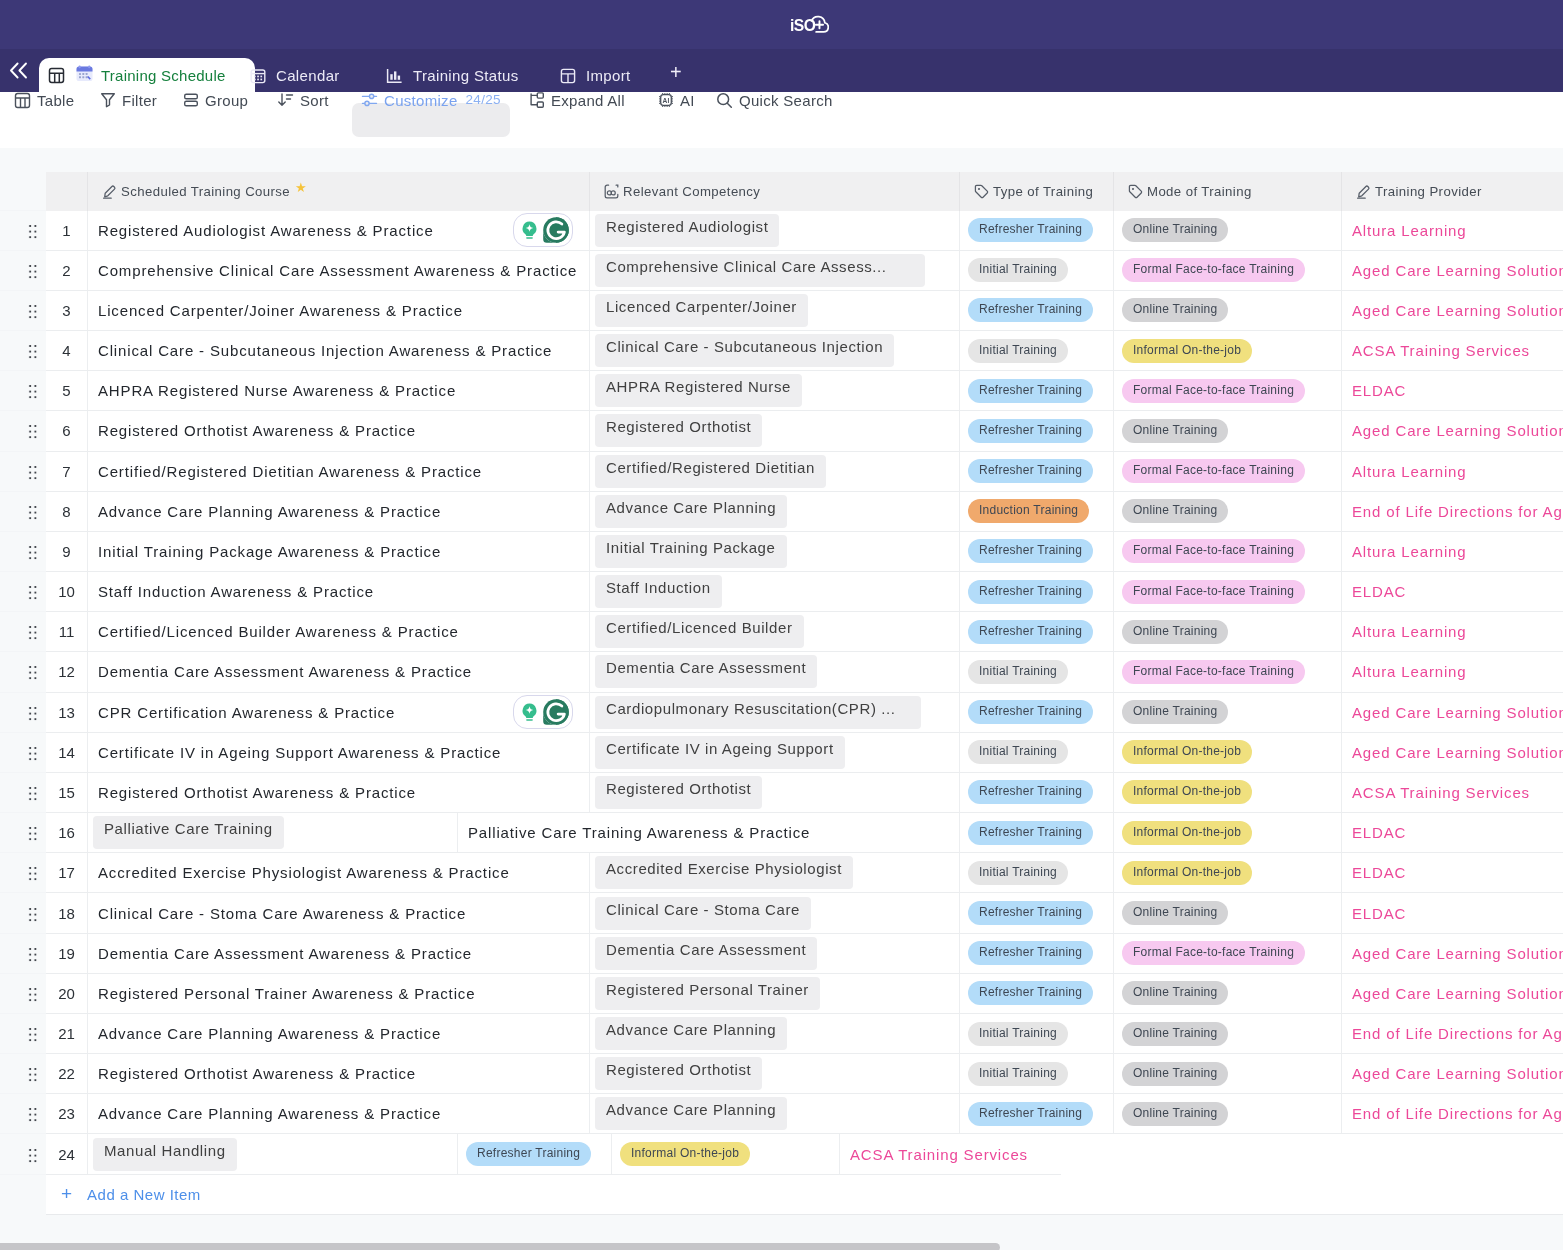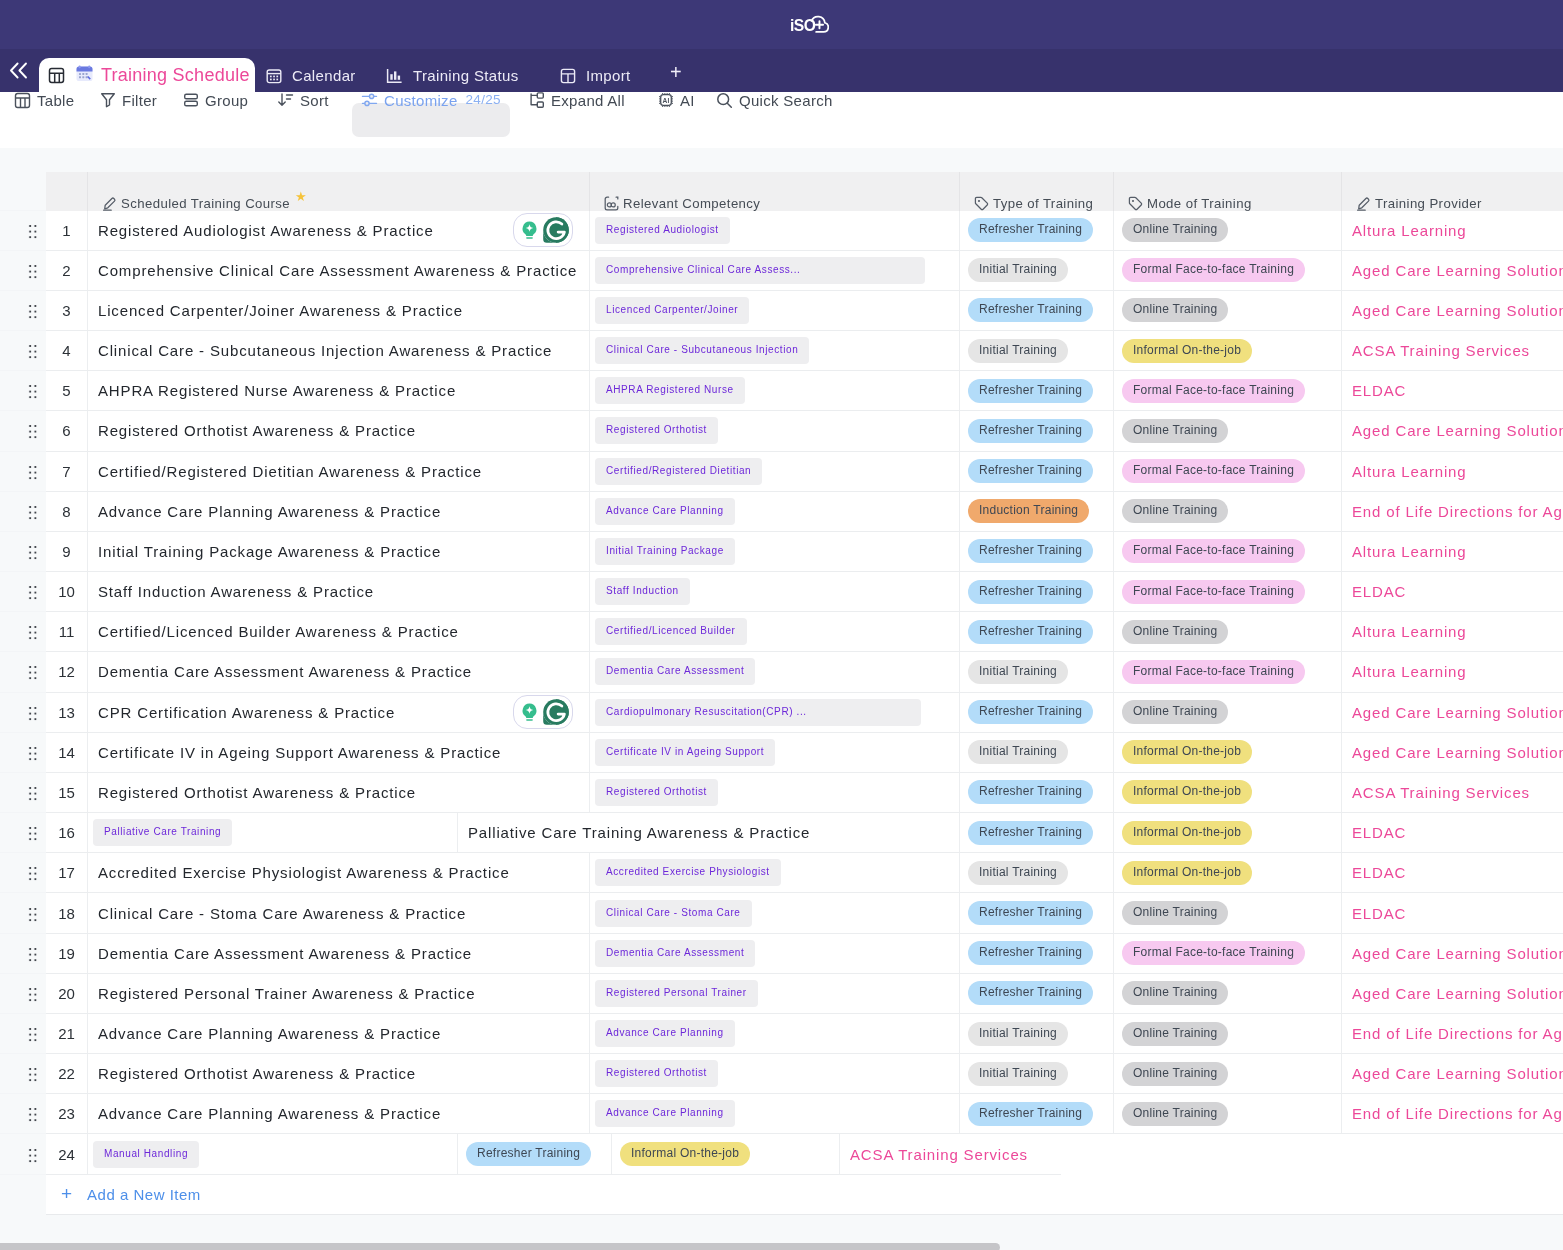--- a/index.html
+++ b/index.html
@@ -1,54 +1,54 @@
 <!DOCTYPE html>
 <html><head><meta charset="utf-8"><title>Training Schedule</title><style>
 *{margin:0;padding:0;box-sizing:border-box}
 html,body{width:1563px;height:1250px;overflow:hidden;background:#f7f9fa;font-family:"Liberation Sans",sans-serif;-webkit-font-smoothing:antialiased}
 .topbar{position:absolute;left:0;top:0;width:1563px;height:49px;background:#3d3877}
 .logo{position:absolute;left:790px;top:9px;transform:scale(1.08);transform-origin:top left}
 .tabbar{position:absolute;left:0;top:49px;width:1563px;height:43px;background:#37326c}
 .chev{position:absolute;left:9px;top:62px}
 .tab-active{position:absolute;left:39px;top:58px;width:216px;height:34px;background:#fff;border-radius:10px 10px 0 0;display:flex;align-items:center;padding-left:9px}
-.tab-active .lbl{font-size:18px;color:#ec4899;margin-left:8px;letter-spacing:0.25px}
+.tab-active .lbl{font-size:15px;color:#15803d;margin-left:8px;letter-spacing:0.25px}
 .tab-active svg{flex:0 0 auto}
 .tab-active .g2{margin-left:11px}
 .tab{position:absolute;top:59px;height:33px;display:flex;align-items:center;color:#eceaf6;font-size:15px;letter-spacing:0.35px}
 .tab svg{margin-right:10px}
 .plus{position:absolute;left:670px;top:61px;color:#f0eef8;font-size:20px;font-weight:400}
 .toolbar{position:absolute;left:0;top:92px;width:1563px;height:56px;background:#fff}
 .titem{position:absolute;top:0;height:56px;display:flex;align-items:flex-start;font-size:15px;color:#434a54;letter-spacing:0.3px}
 .titem svg{margin-right:6px}
 .custbg{position:absolute;left:352px;top:11px;width:158px;height:34px;background:#ececee;border-radius:7px}
 .cust{color:#79a2ef}
 .cust .cnt{color:#8bb0f2;font-size:13.5px;margin-left:8px}
 .table{position:absolute;left:0;top:172px;width:1563px}
 .hrow{display:flex;height:38.5px}
 .hrow .gut{width:46px;background:#f7f9fa}
-.hcell{background:#f0f0f1;border-right:1px solid #e4e4e6;display:flex;align-items:flex-end;font-size:13.2px;color:#454c55;padding-left:14px;letter-spacing:0.4px}
+.hcell{background:#f0f0f1;border-right:1px solid #e4e4e6;display:flex;align-items:center;font-size:13.2px;color:#454c55;padding-left:14px;letter-spacing:0.4px}
 .hcell svg{margin-right:4px;flex:0 0 auto}
 .row{display:flex;height:40.18px;background:#fff}
 .gut{width:46px;background:#f7f9fa;border-bottom:1px solid #f3f5f7;display:flex;align-items:center;padding-left:27px;flex:0 0 auto}
 .dots{width:10px;height:17px;background-image:radial-gradient(circle,#41454c 1.2px,rgba(0,0,0,0) 1.4px);background-size:5.2px 5.6px;background-position:0.6px 1.2px}
 .cell{border-right:1px solid #eceef0;border-bottom:1px solid #ebedef;display:flex;align-items:center;flex:0 0 auto;overflow:hidden;white-space:nowrap}
 .num{width:42px;justify-content:center;font-size:15px;color:#2c3137}
 .course{width:502px;padding-left:10px;font-size:15px;letter-spacing:0.85px;color:#23272d;position:relative}
 .comp{width:370px;padding-left:5px}
 .type{width:154px;padding-left:8px}
 .mode{width:228px;padding-left:8px}
 .prov{width:221px;padding-left:10px;font-size:15px;letter-spacing:0.85px;color:#ec4899;border-right:none}
 .h-num{width:42px}
 .h-course{width:502px}
 .h-comp{width:370px}
 .h-type{width:154px}
 .h-mode{width:228px}
 .h-prov{width:221px;border-right:none}
 .star{color:#f5c33b;font-size:13px;margin-left:5px;margin-bottom:7px}
-.tag{display:inline-block;max-width:332px;overflow:hidden;background:#eeeef0;border-radius:4px;padding:5px 11px 6px;font-size:10px;letter-spacing:0.6px;color:#6d28d9;line-height:16px;white-space:nowrap}
+.tag{display:inline-block;max-width:332px;overflow:hidden;background:#eeeef0;border-radius:4px;padding:5px 11px 12px;font-size:15px;letter-spacing:0.6px;color:#404040;line-height:16px;white-space:nowrap}
 .pill{display:inline-block;border-radius:12px;padding:5px 11px 6px;font-size:12px;letter-spacing:0.25px;line-height:13px;color:#3e4753}
 .pblue{background:#b3dcf9}.pgreen{background:#e5e5e5}.porange{background:#f0a96c}.pgrey{background:#d3d3d5}.ppink{background:#f7c9f0}.pyellow{background:#f0e07e}
 .icbox{position:absolute;right:16px;top:50%;margin-top:-17px;width:60px;height:34px;border:1.5px solid #d8d8ec;border-radius:14px;background:#fff;display:flex;align-items:center;padding-left:5px}
 .icbox svg{display:block}
 .icbox svg+svg{margin-left:2px}
 .addrow{position:absolute;left:46px;top:1175px;width:1517px;height:40px;background:#fff;border-bottom:1px solid #e8eaec;display:flex;align-items:center}
 .addrow .pl{color:#4d8fe9;font-size:19px;margin-left:15px;font-weight:400;margin-top:-2px}
 .addrow .at{color:#4d8fe9;font-size:15px;letter-spacing:0.5px;margin-left:15px}
 .thumb{position:absolute;left:-6px;top:1243px;width:1006px;height:9px;border-radius:5px;background:#c5c5c8}
 </style></head><body>
@@ -78,21 +78,21 @@
           <rect x="6.3" y="8" width="2" height="2" rx="0.4"></rect>
           <rect x="9.6" y="8" width="2" height="2" rx="0.4"></rect>
           <rect x="3" y="11.2" width="2" height="2" rx="0.4"></rect>
           <rect x="6.3" y="11.2" width="2" height="2" rx="0.4"></rect>
           <rect x="9.6" y="11.2" width="2" height="2" rx="0.4"></rect>
           <path d="M12.2 11l2.6 2.6-1.1 1.1-2.6-2.6z" fill="#5b6be0"></path>
         </g>
       </svg></span>
     <span class="lbl">Training Schedule</span>
   </div>
-<div class="tab" style="left:266px">
+<div class="tab" style="left:250px">
     <svg width="16" height="16" viewBox="0 0 16 16" fill="none">
       <rect x="1.2" y="2" width="13.6" height="12.6" rx="2" stroke="#eceaf6" stroke-width="1.4"></rect>
       <path d="M1.2 5.6h13.6" stroke="#eceaf6" stroke-width="1.4"></path>
       <g fill="#eceaf6">
         <rect x="4" y="7.6" width="1.7" height="1.7"></rect>
         <rect x="7.2" y="7.6" width="1.7" height="1.7"></rect>
         <rect x="10.4" y="7.6" width="1.7" height="1.7"></rect>
         <rect x="4" y="10.6" width="1.7" height="1.7"></rect>
         <rect x="7.2" y="10.6" width="1.7" height="1.7"></rect>
         <rect x="10.4" y="10.6" width="1.7" height="1.7"></rect>

